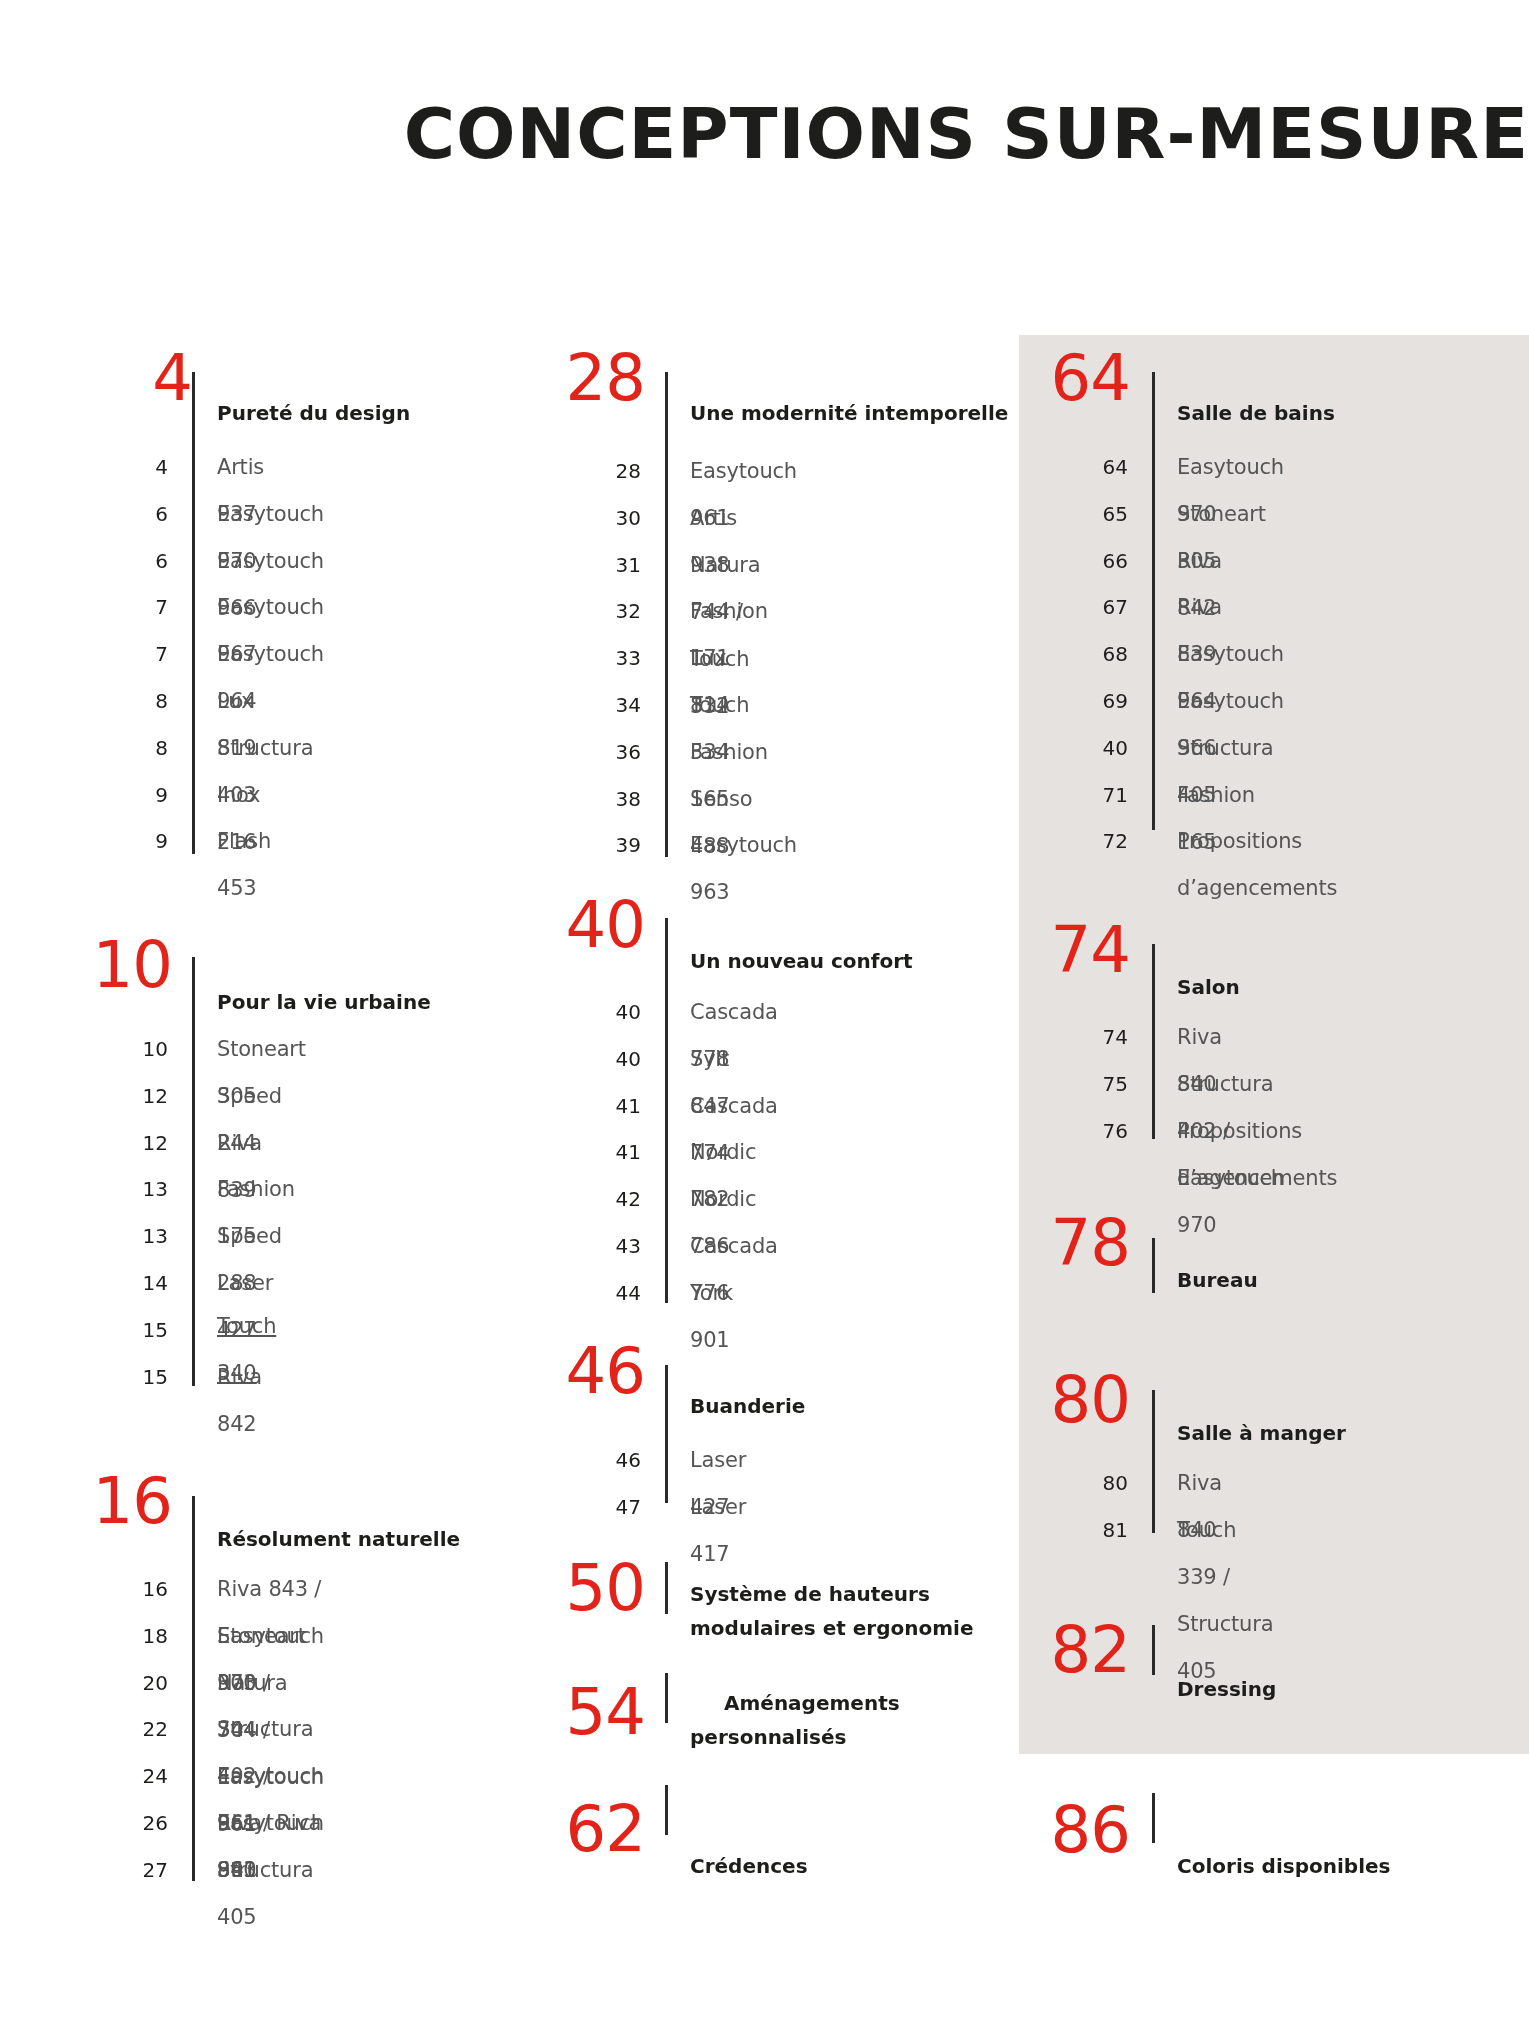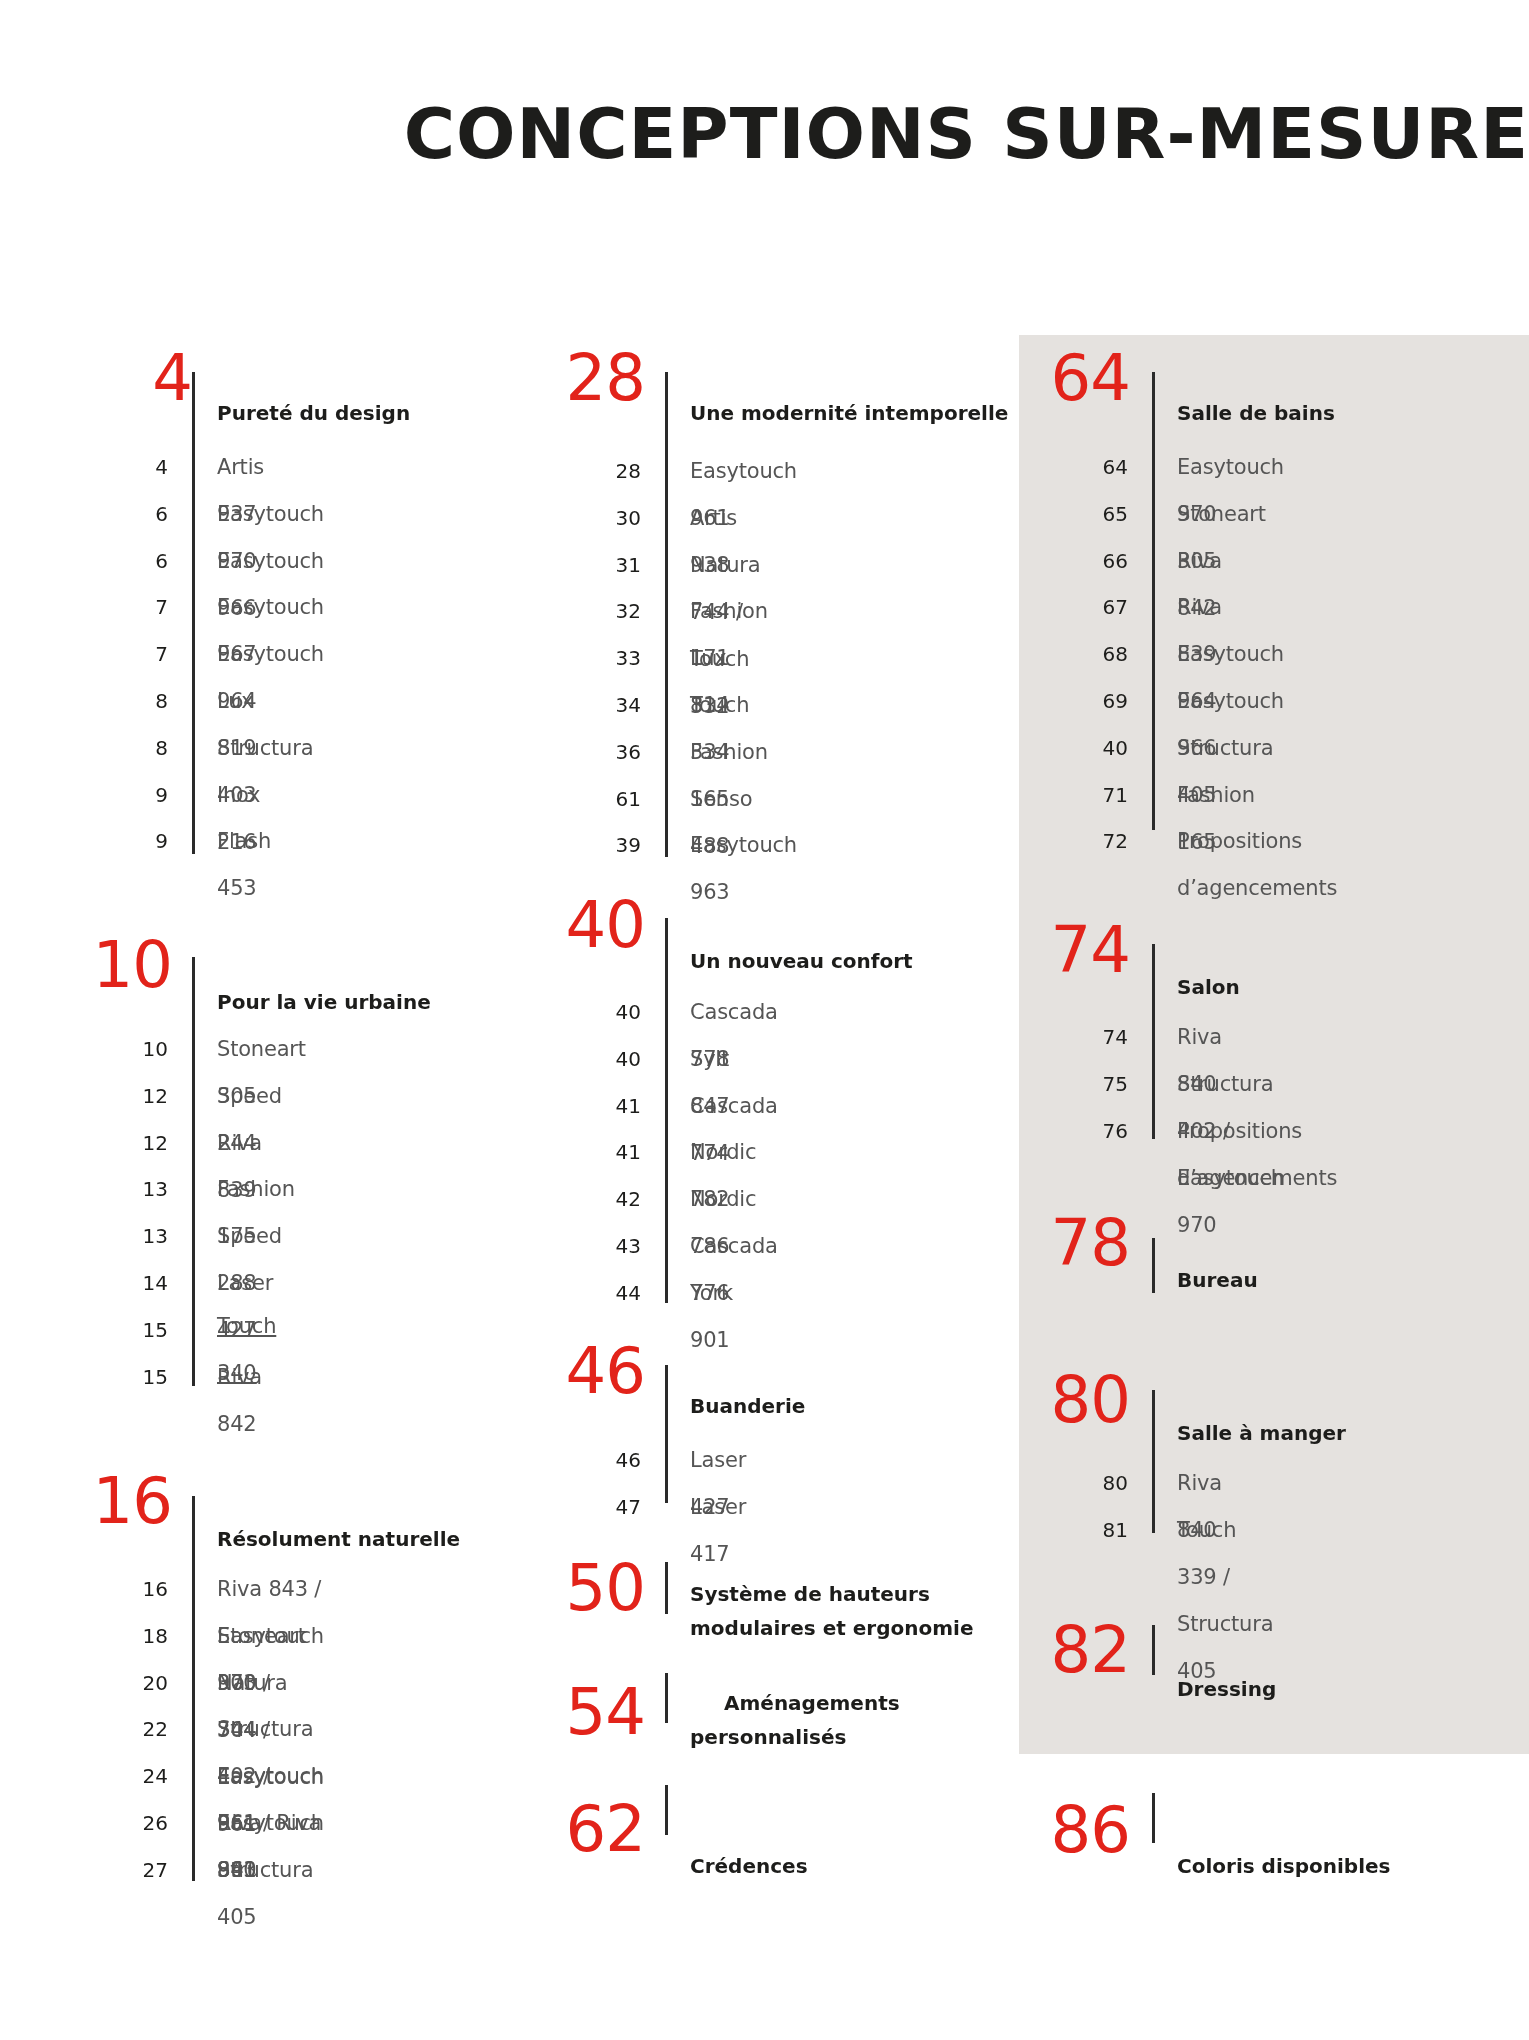--- a/index.html
+++ b/index.html
@@ -118,21 +118,21 @@
       <div class="pg" style="position: absolute; left: 581px; top: 541.6px; right: auto;">31</div>
       <div class="item" style="left: 690px; top: 541.6px;">Natura 744 / Touch 332</div>
       <div class="pg" style="position: absolute; left: 581px; top: 588.4px; right: auto;">32</div>
       <div class="item" style="left: 690px; top: 588.4px;">Fashion 171</div>
       <div class="pg" style="position: absolute; left: 581px; top: 635.2px; right: auto;">33</div>
       <div class="item" style="left: 690px; top: 635.2px;">Lux 814</div>
       <div class="pg" style="position: absolute; left: 581px; top: 682px; right: auto;">34</div>
       <div class="item" style="left: 690px; top: 682px;">Touch 334</div>
       <div class="pg" style="position: absolute; left: 581px; top: 728.8px; right: auto;">36</div>
       <div class="item" style="left: 690px; top: 728.8px;">Fashion 165</div>
-      <div class="pg" style="position: absolute; left: 581px; top: 775.6px; right: auto;">61</div>
+      <div class="pg" style="position: absolute; left: 581px; top: 775.6px; right: auto;">38</div>
       <div class="item" style="left: 690px; top: 775.6px;">Senso 488</div>
       <div class="pg" style="position: absolute; left: 581px; top: 822.4px; right: auto;">39</div>
       <div class="item" style="left: 690px; top: 822.4px;">Easytouch 963</div>
     </div>
     <div class="sec">
       <div class="big" style="left: 515px; top: 890px;">40</div>
       <div class="vline" style="left: 665px; top: 918px; height: 385px;"></div>
       <div class="head" style="left: 690px; top: 944px;">Un nouveau confort</div>
       <div class="pg" style="position: absolute; left: 581px; top: 989px; right: auto;">40</div>
       <div class="item" style="left: 690px; top: 989px;">Cascada 778</div>

